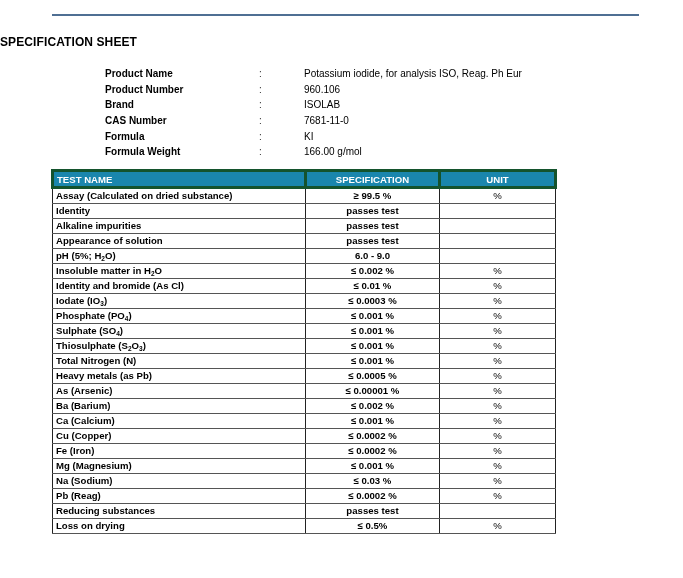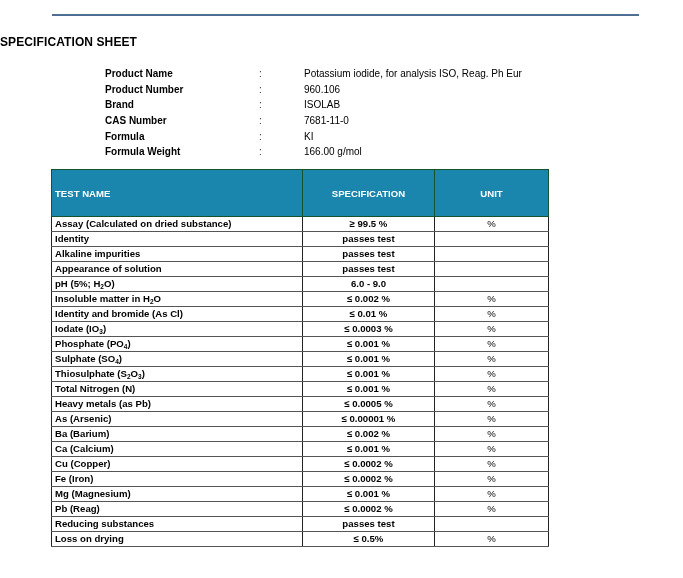--- a/index.html
+++ b/index.html
@@ -8,22 +8,22 @@
   .top-rule { position: absolute; left: 52px; top: 14px; width: 587px; height: 2px; background: #4f6f93; }
   .title { position: absolute; left: 0; width: 683px; top: 35px; text-align: left;
            font-size: 12px; font-weight: bold; letter-spacing: 0.1px; }
   .info { position: absolute; left: 53px; top: 66px; }
   .info-row { position: relative; height: 15.7px; font-size: 10px; line-height: 15.7px; }
   .info-label { position: absolute; left: 8px; font-weight: bold; white-space: nowrap; margin-left: 44px; }
   .info-colon { position: absolute; left: 206px; color: #333; }
   .info-value { position: absolute; left: 251px; white-space: nowrap; }
   table.spec { position: absolute; left: 51px; top: 169px; border-collapse: collapse;
                font-size: 9.6px; font-weight: bold; }
-  table.spec th { background: #1a86ad; color: #fff; height: 14px; padding: 16px 3px;
-                  border: 1px solid #14532d; font-weight: bold; }
+  table.spec th { background: #1a86ad; color: #fff; height: 14px; padding: 0 3px;
+                  border: 3px solid #14532d; font-weight: bold; }
   table.spec td { height: 14px; padding: 0 3px; border: 1px solid #222;
                   border-top: 1px solid #555; border-bottom: 1px solid #555; white-space: nowrap; line-height: 14px; }
   .c-name { width: 244px; text-align: left; }
   .c-spec { width: 125px; text-align: center; }
   .c-unit { width: 107px; text-align: center; }
   th.c-name { text-align: left; }
   td.c-unit { font-weight: normal; }
   sub { font-size: 6.5px; vertical-align: -2px; line-height: 0; }
 </style>
 </head>
@@ -163,20 +163,25 @@
         <td class="c-name">Fe (Iron)</td>
         <td class="c-spec">≤ 0.0002 %</td>
         <td class="c-unit">%</td>
       </tr>
       <tr>
         <td class="c-name">Mg (Magnesium)</td>
         <td class="c-spec">≤ 0.001 %</td>
         <td class="c-unit">%</td>
       </tr>
       <tr>
+        <td class="c-name">Na (Sodium)</td>
+        <td class="c-spec">≤ 0.03 %</td>
+        <td class="c-unit">%</td>
+      </tr>
+      <tr>
         <td class="c-name">Pb (Reag)</td>
         <td class="c-spec">≤ 0.0002 %</td>
         <td class="c-unit">%</td>
       </tr>
       <tr>
         <td class="c-name">Reducing substances</td>
         <td class="c-spec">passes test</td>
         <td class="c-unit"></td>
       </tr>
       <tr>

